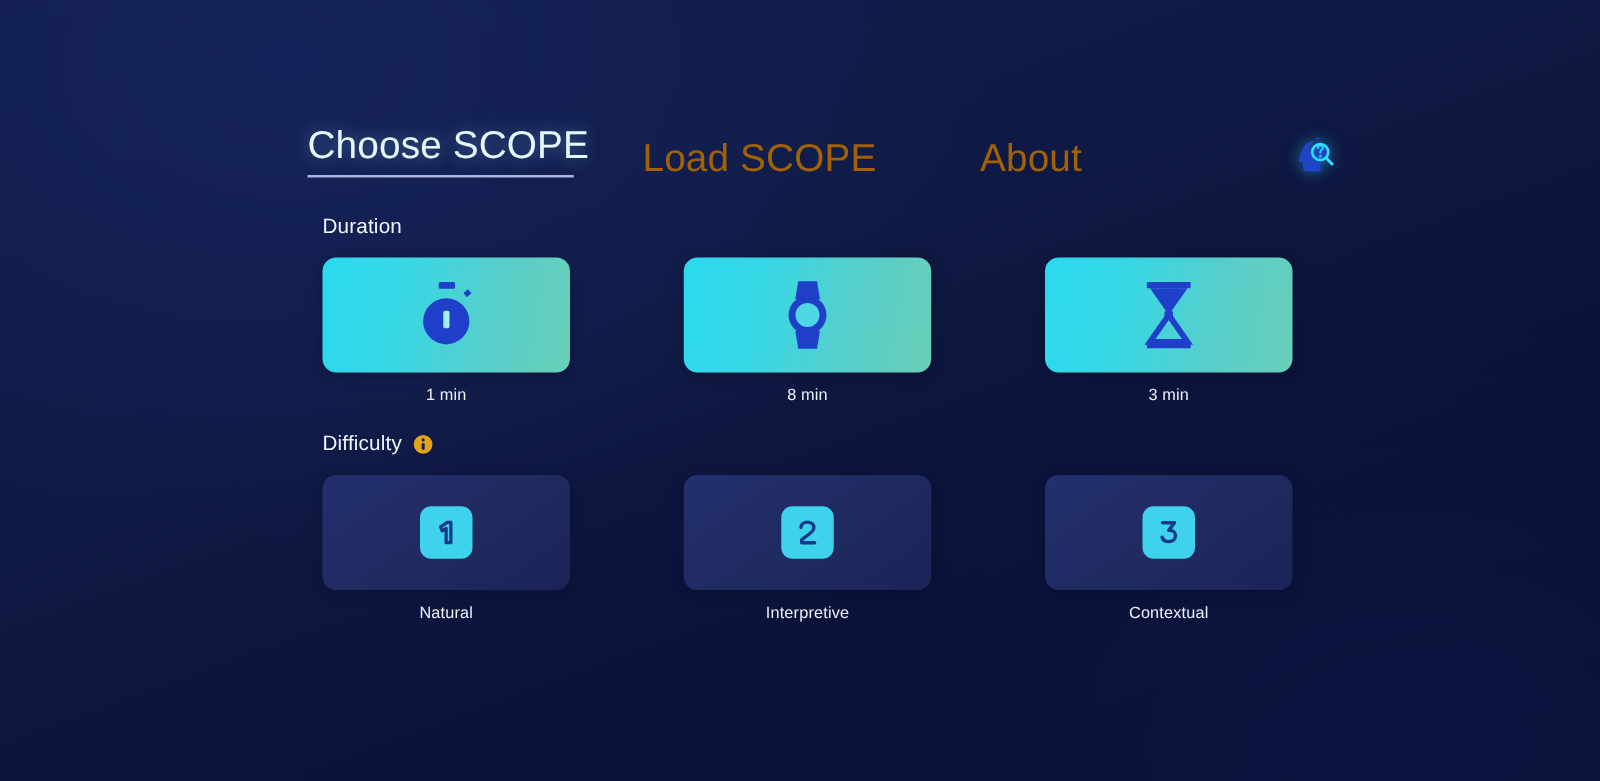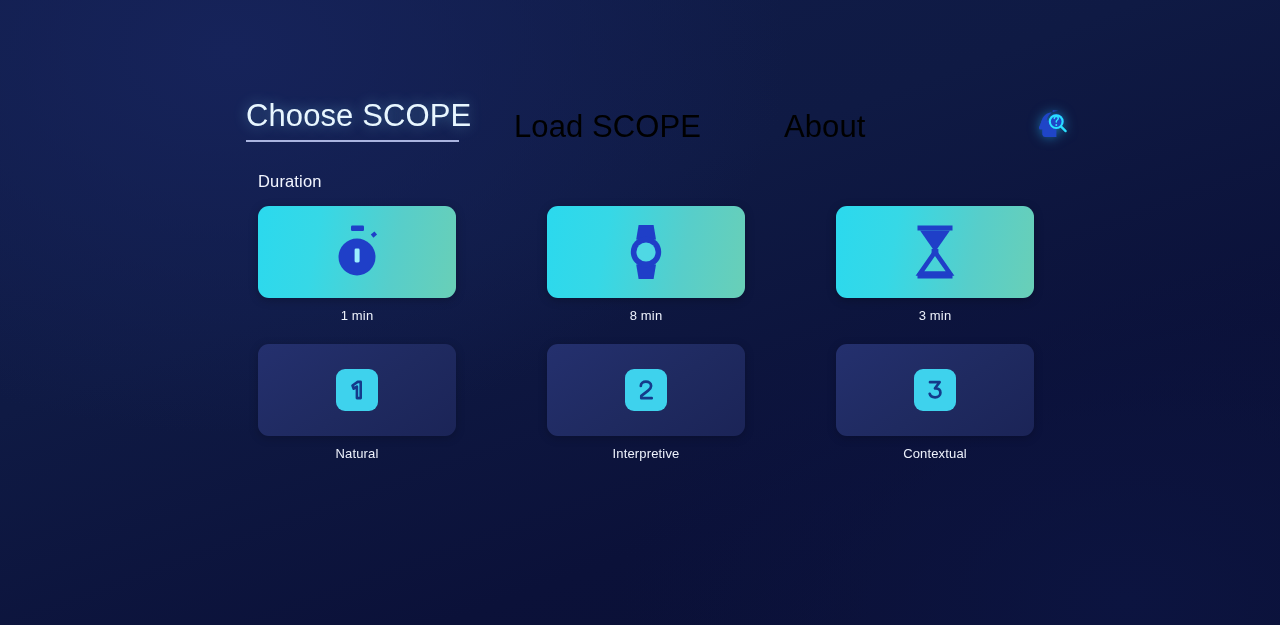--- a/index.html
+++ b/index.html
@@ -39,21 +39,21 @@
   }
 
   .tab {
     font-size: 31px;
     font-weight: 400;
     letter-spacing: 0.1px;
     line-height: 1;
     padding: 0 0 9px 0;
     background: none;
     border: none;
-    color: #000000;
+    color: #a16207;
     cursor: pointer;
     white-space: nowrap;
     font-family: "Liberation Sans", sans-serif;
   }
 
   .tab.t1 { width: 268px; text-align: left; }
   .tab.t2 { width: 270px; text-align: left; }
   .tab.t3 { width: 180px; text-align: left; }
 
   .tab.active {
@@ -251,20 +251,29 @@
             </svg>
           </span>
         </div>
         <div class="card-label">3 min</div>
       </div>
 
     </div>
   </div>
 
   <div class="section difficulty">
+    <div class="section-head">
+      <span class="section-title">Difficulty</span>
+      <span class="info-icon">
+        <svg width="15" height="15" viewBox="0 0 15 15">
+          <circle cx="7.5" cy="3.9" r="1.25" fill="#15225a"></circle>
+          <rect x="6.35" y="6.3" width="2.4" height="5.6" rx="1.1" fill="#15225a"></rect>
+        </svg>
+      </span>
+    </div>
 
     <div class="cards">
 
       <div class="card-wrap">
         <div class="card difficulty-card">
           <span class="badge">
             <svg width="30" height="30" viewBox="0 0 30 30">
               <path d="M10.5 10.5l5.2-3.6h3.0v16.2h-3.8V11.6l-3.2 2.1z" fill="none" stroke="#143a8a" stroke-width="2.6" stroke-linejoin="round" stroke-linecap="round"></path>
             </svg>
           </span>

